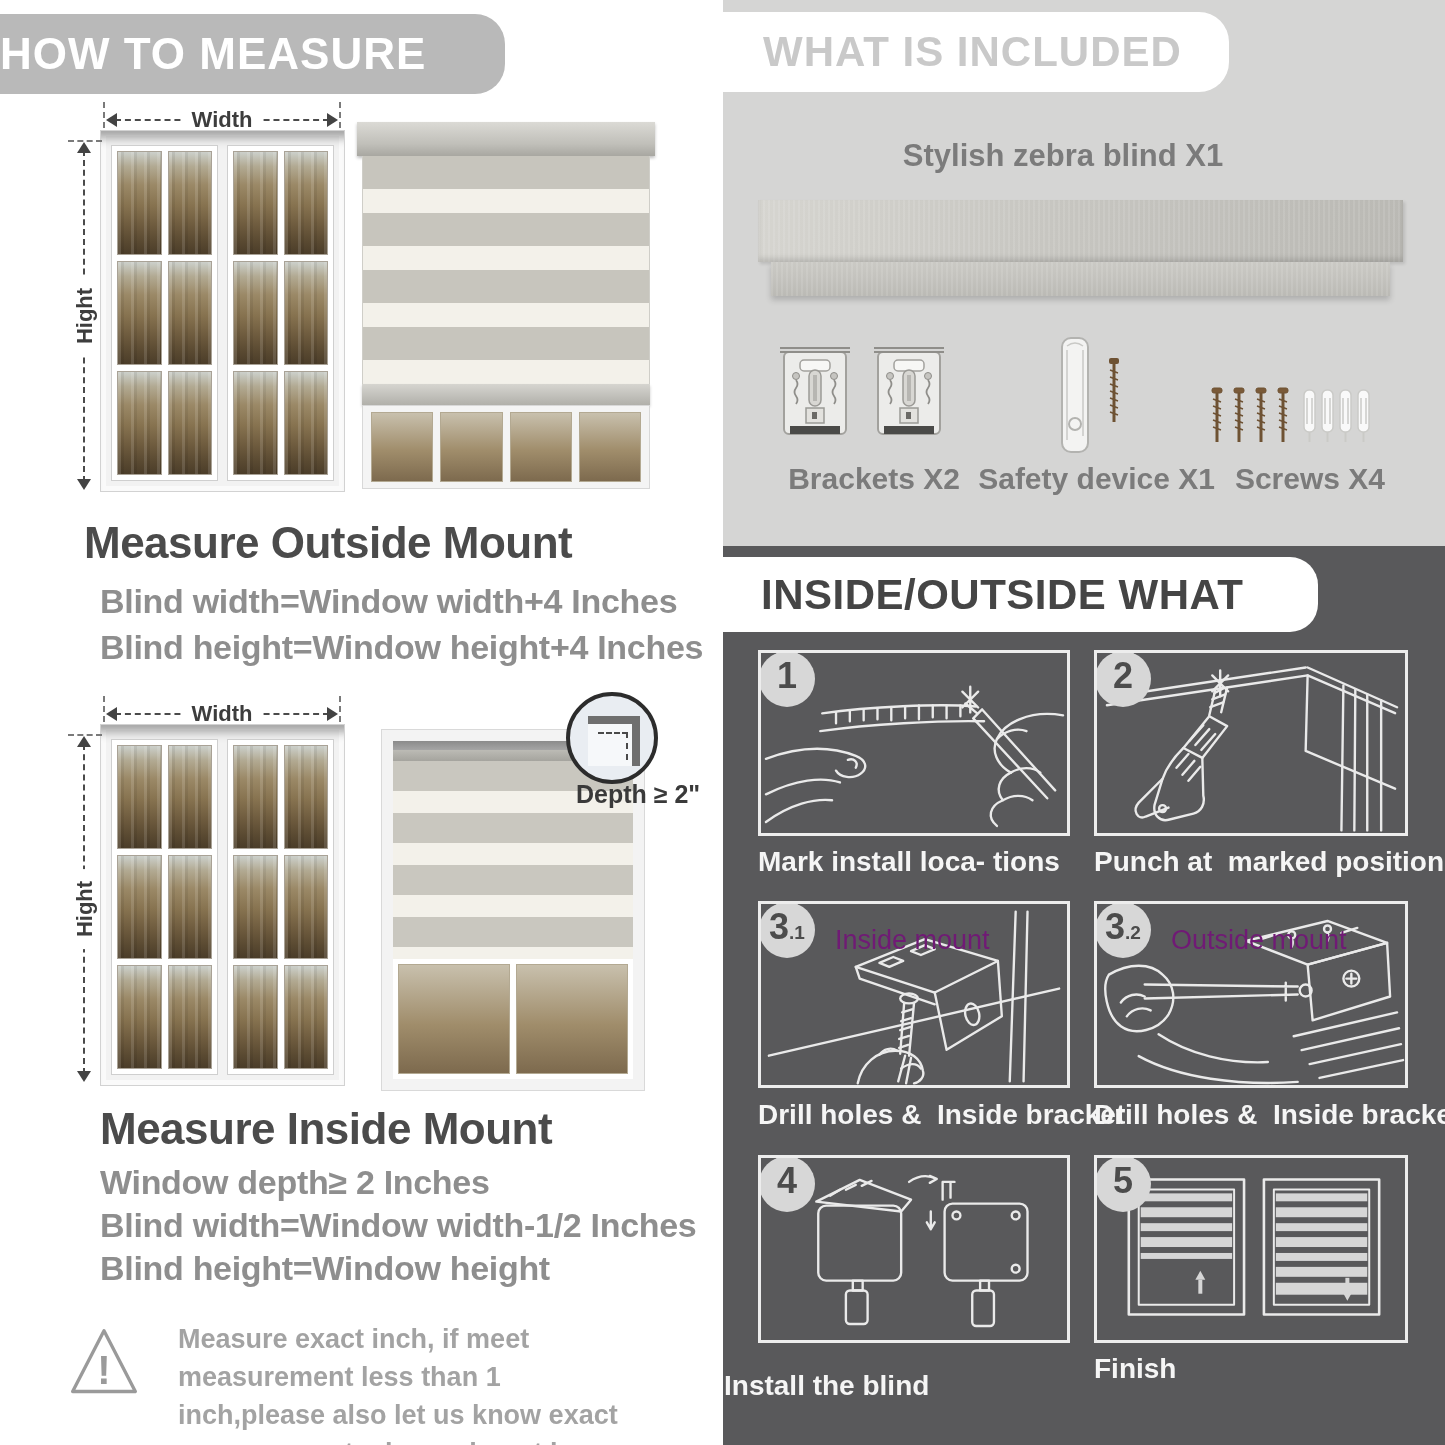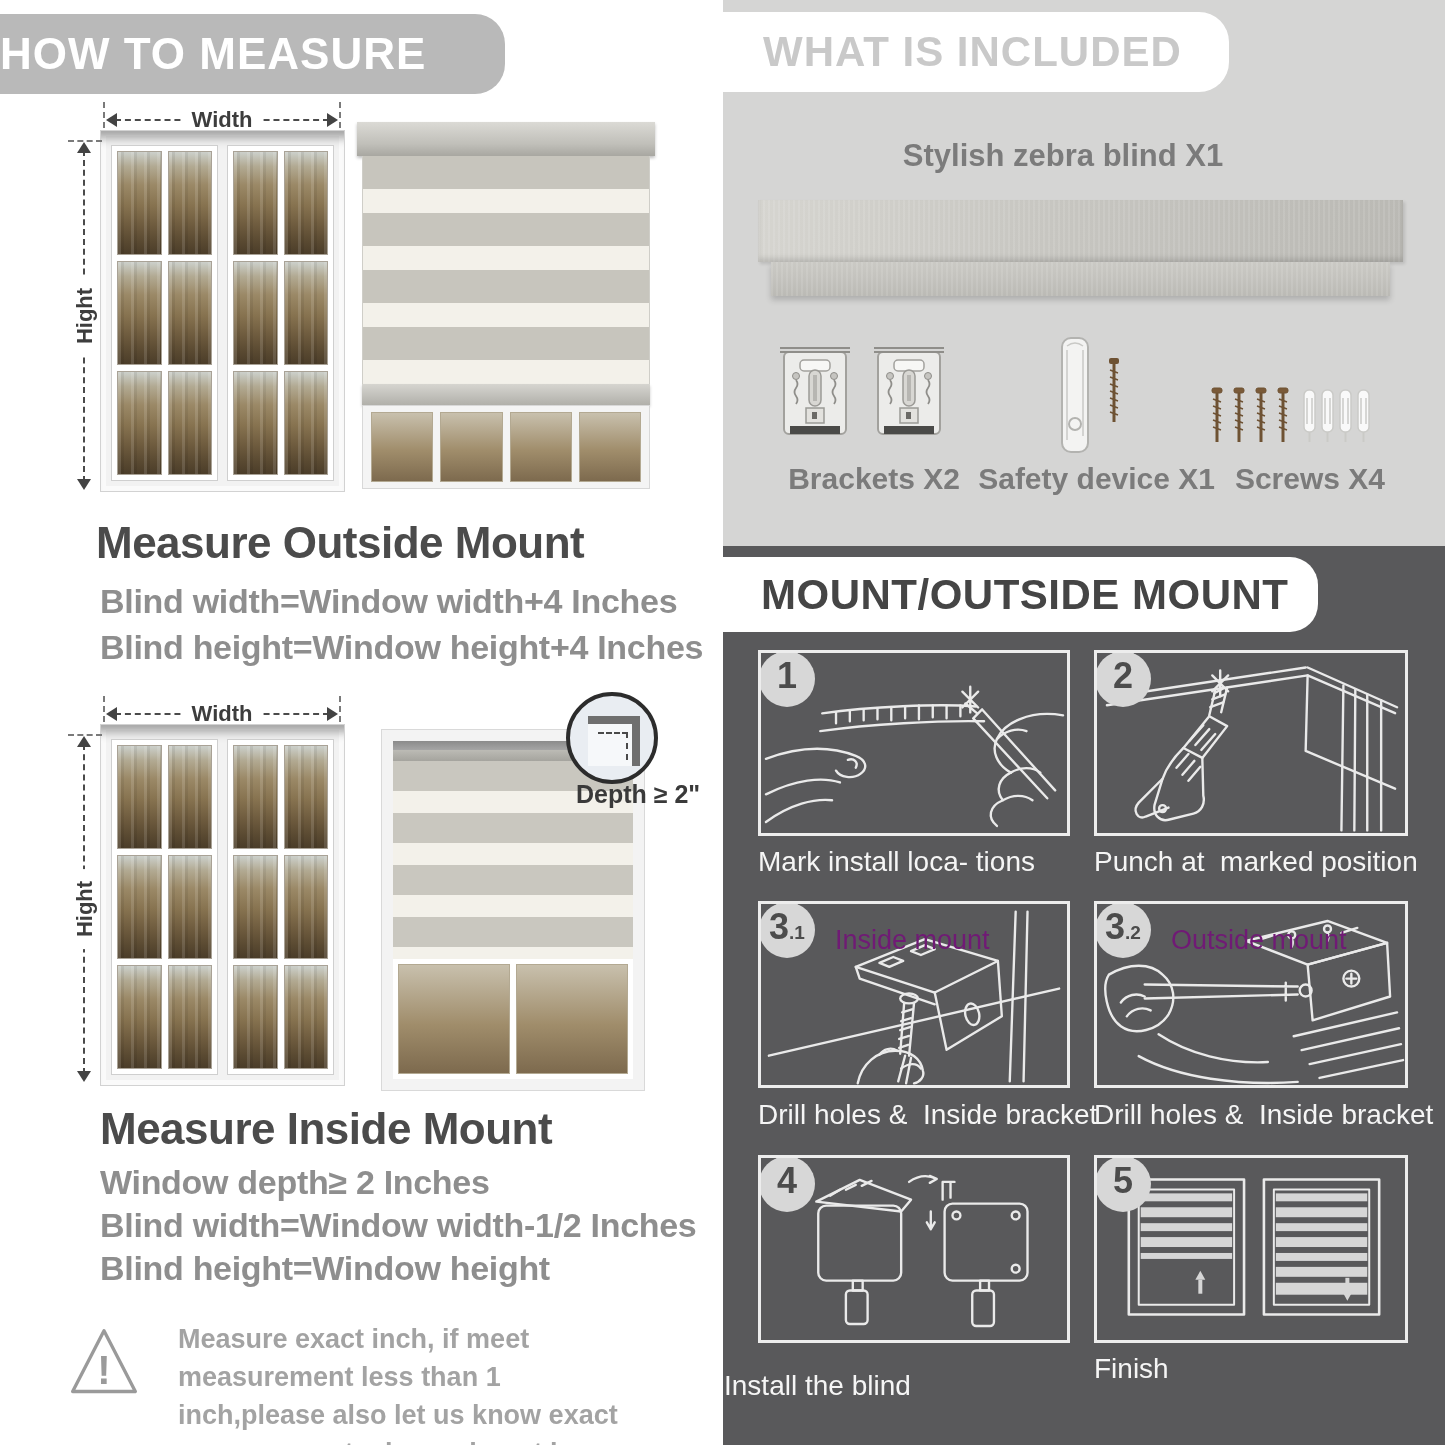--- a/index.html
+++ b/index.html
@@ -107,21 +107,21 @@
     border-radius:0 28px 28px 0;color:#454545;font-weight:700;font-size:42px;
     line-height:75px;padding-left:38px;letter-spacing:.5px;}
 
   .step-box{position:absolute;border:3px solid #ededed;overflow:hidden;}
   .step-box svg{display:block;width:100%;height:100%;}
   .badge{position:absolute;top:-2px;left:-2px;width:56px;height:56px;border-radius:50%;
     background:#d7d7d7;display:flex;align-items:baseline;justify-content:center;padding-top:7px;}
   .badge .n{font-weight:700;font-size:36px;color:#4c4c4c;line-height:1;}
   .badge .s{font-weight:700;font-size:19px;color:#4c4c4c;line-height:1;}
   .step-inlabel{position:absolute;left:74px;top:21px;font-weight:400;font-size:27px;color:#701a75;}
-  .caption{position:absolute;font-weight:400;font-size:28px;color:#f5f5f5;white-space:pre;}
+  .caption{position:absolute;font-weight:700;font-size:28px;color:#f5f5f5;white-space:pre;}
 
   .part-svg{position:absolute;}
 </style>
 </head>
 <body>
 
 <div class="abs banner-left">HOW TO MEASURE</div>
 
 <div class="abs harrow" style="left:103px;top:110px;width:238px;">
   <div class="tickl"></div>
@@ -164,21 +164,21 @@
   <div class="fabric" style="height:228px;"></div>
   <div class="bottomrail"></div>
   <div class="under-window" style="height:84px;">
     <div class="upane"></div>
     <div class="upane"></div>
     <div class="upane"></div>
     <div class="upane"></div>
   </div>
 </div>
 
-<div class="abs h-title" style="left:96px;top:518px;">Measure Outside Mount</div>
+<div class="abs h-title" style="left:84px;top:518px;">Measure Outside Mount</div>
 <div class="abs h-line" style="left:100px;top:582px;">Blind width=Window width+4 Inches</div>
 <div class="abs h-line" style="left:100px;top:628px;">Blind height=Window height+4 Inches</div>
 
 <div class="abs harrow" style="left:103px;top:704px;width:238px;">
   <div class="tickl"></div>
   <div class="tickr"></div>
   <div class="line"></div>
   <div class="ahl"></div>
   <div class="ahr"></div>
   <span class="lbl">Width</span>
@@ -329,21 +329,21 @@
         <path d="M5.5 42 V52" stroke="#cacac7" stroke-width="2"></path>
       </g>
   </g>
 </svg>
 
 <div class="part-label" style="left:770px;width:190px;">Brackets X2</div>
 <div class="part-label" style="left:965px;width:250px;">Safety device X1</div>
 <div class="part-label" style="left:1205px;width:180px;">Screws X4</div>
 
 <div class="abs dark-panel"></div>
-<div class="abs banner-mount">MOUNT/OUTSIDE MOUNT</div>
+<div class="abs banner-mount">INSIDE/OUTSIDE WHAT</div>
 
 <div class="step-box" style="left:758px;top:650px;width:312px;height:186px;">
   <svg viewBox="0 0 310 180">
     <g fill="none" stroke="#eaeaea" stroke-width="2.4" stroke-linecap="round" stroke-linejoin="round">
       <path d="M62 60 C110 53 180 50 218 53"></path>
       <path d="M60 78 C110 71 180 67 226 68"></path>
       <path d="M76 59 V70 M90 57 V68 M104 56 V67 M118 55 V66 M132 54 V67 M146 53 V65 M160 52 V66 M174 52 V64 M188 52 V65 M202 52 V63"></path>
       <path d="M204 38 L220 54 M220 38 L204 54 M212 33 V59"></path>
       <path d="M5 106 C40 93 70 93 96 103 C106 107 109 115 101 121 C93 127 80 125 76 118"></path>
       <path d="M5 142 C35 127 62 124 80 130"></path>

